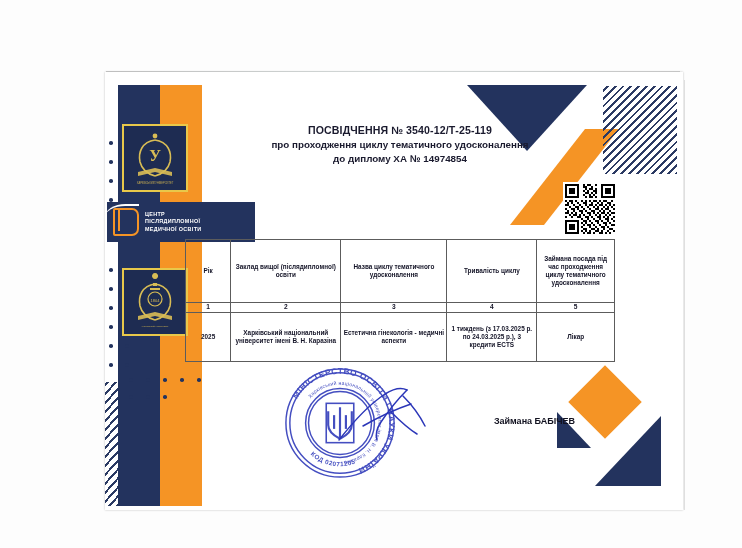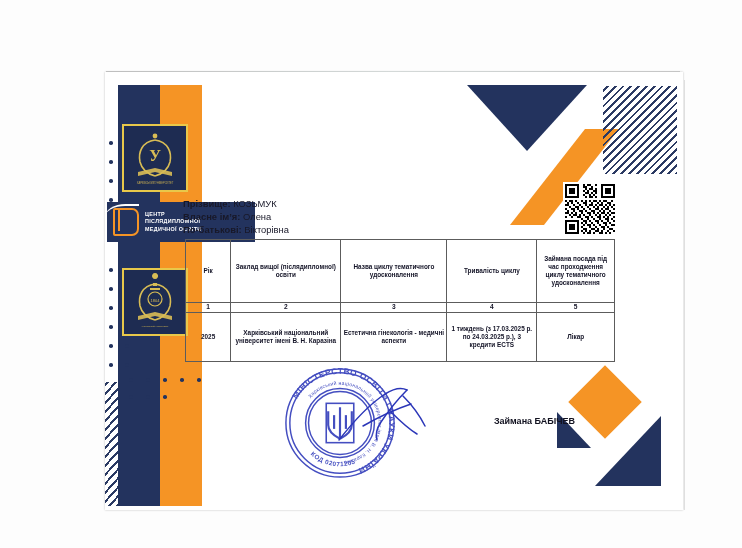--- a/index.html
+++ b/index.html
@@ -408,20 +408,25 @@
     <div class="cpe-logo">
       <div class="cpe-book"></div>
       <div class="cpe-text">
         <div>ЦЕНТР</div>
         <div>ПІСЛЯДИПЛОМНОЇ</div>
         <div>МЕДИЧНОЇ ОСВІТИ</div>
       </div>
     </div>
     <div class="cpe-swoosh"></div>
 
+    <div class="doc-head">
+      <div class="l1">ПОСВІДЧЕННЯ № 3540-12/Т-25-119</div>
+      <div class="l2">про проходження циклу тематичного удосконалення</div>
+      <div class="l3">до диплому ХА  № 14974854</div>
+    </div>
 
     <div class="qr">
       <svg width="50" height="50" viewBox="0 0 25 25" shape-rendering="crispEdges">
         <rect width="25" height="25" fill="#ffffff"></rect>
         <g fill="#000000">
           <path d="M0 0h7v7h-7z M1 1h5v5h-5z" fill-rule="evenodd"></path>
           <rect x="2" y="2" width="3" height="3"></rect>
           <path d="M18 0h7v7h-7z M19 1h5v5h-5z" fill-rule="evenodd"></path>
           <rect x="20" y="2" width="3" height="3"></rect>
           <path d="M0 18h7v7h-7z M1 19h5v5h-5z" fill-rule="evenodd"></path>
@@ -572,34 +577,20 @@
           <rect x="9" y="24" width="1" height="1"></rect>
             <rect x="11" y="24" width="2" height="1"></rect>
           <rect x="14" y="24" width="1" height="1"></rect>
             <rect x="17" y="24" width="2" height="1"></rect>
           <rect x="20" y="24" width="1" height="1"></rect>
             <rect x="22" y="24" width="1" height="1"></rect>
         </g>
       </svg>
     </div>
 
-    <div class="person-info">
-      <div>
-        <span class="lbl">Прізвище:</span>
-        <span class="val">КОЗЬМУК</span>
-      </div>
-      <div>
-        <span class="lbl">Власне ім’я:</span>
-        <span class="val">Олена</span>
-      </div>
-      <div>
-        <span class="lbl">По-батькові:</span>
-        <span class="val">Вікторівна</span>
-      </div>
-    </div>
 
     <div class="tbl-wrap">
       <table class="cert-table">
         <thead>
           <tr>
             <th class="col1">Рік</th>
             <th class="col2">Заклад вищої (післядипломної) освіти</th>
             <th class="col3">Назва циклу тематичного удосконалення</th>
             <th class="col4">Тривалість циклу</th>
             <th class="col5">Займана посада під час проходження циклу тематичного удосконалення</th>

